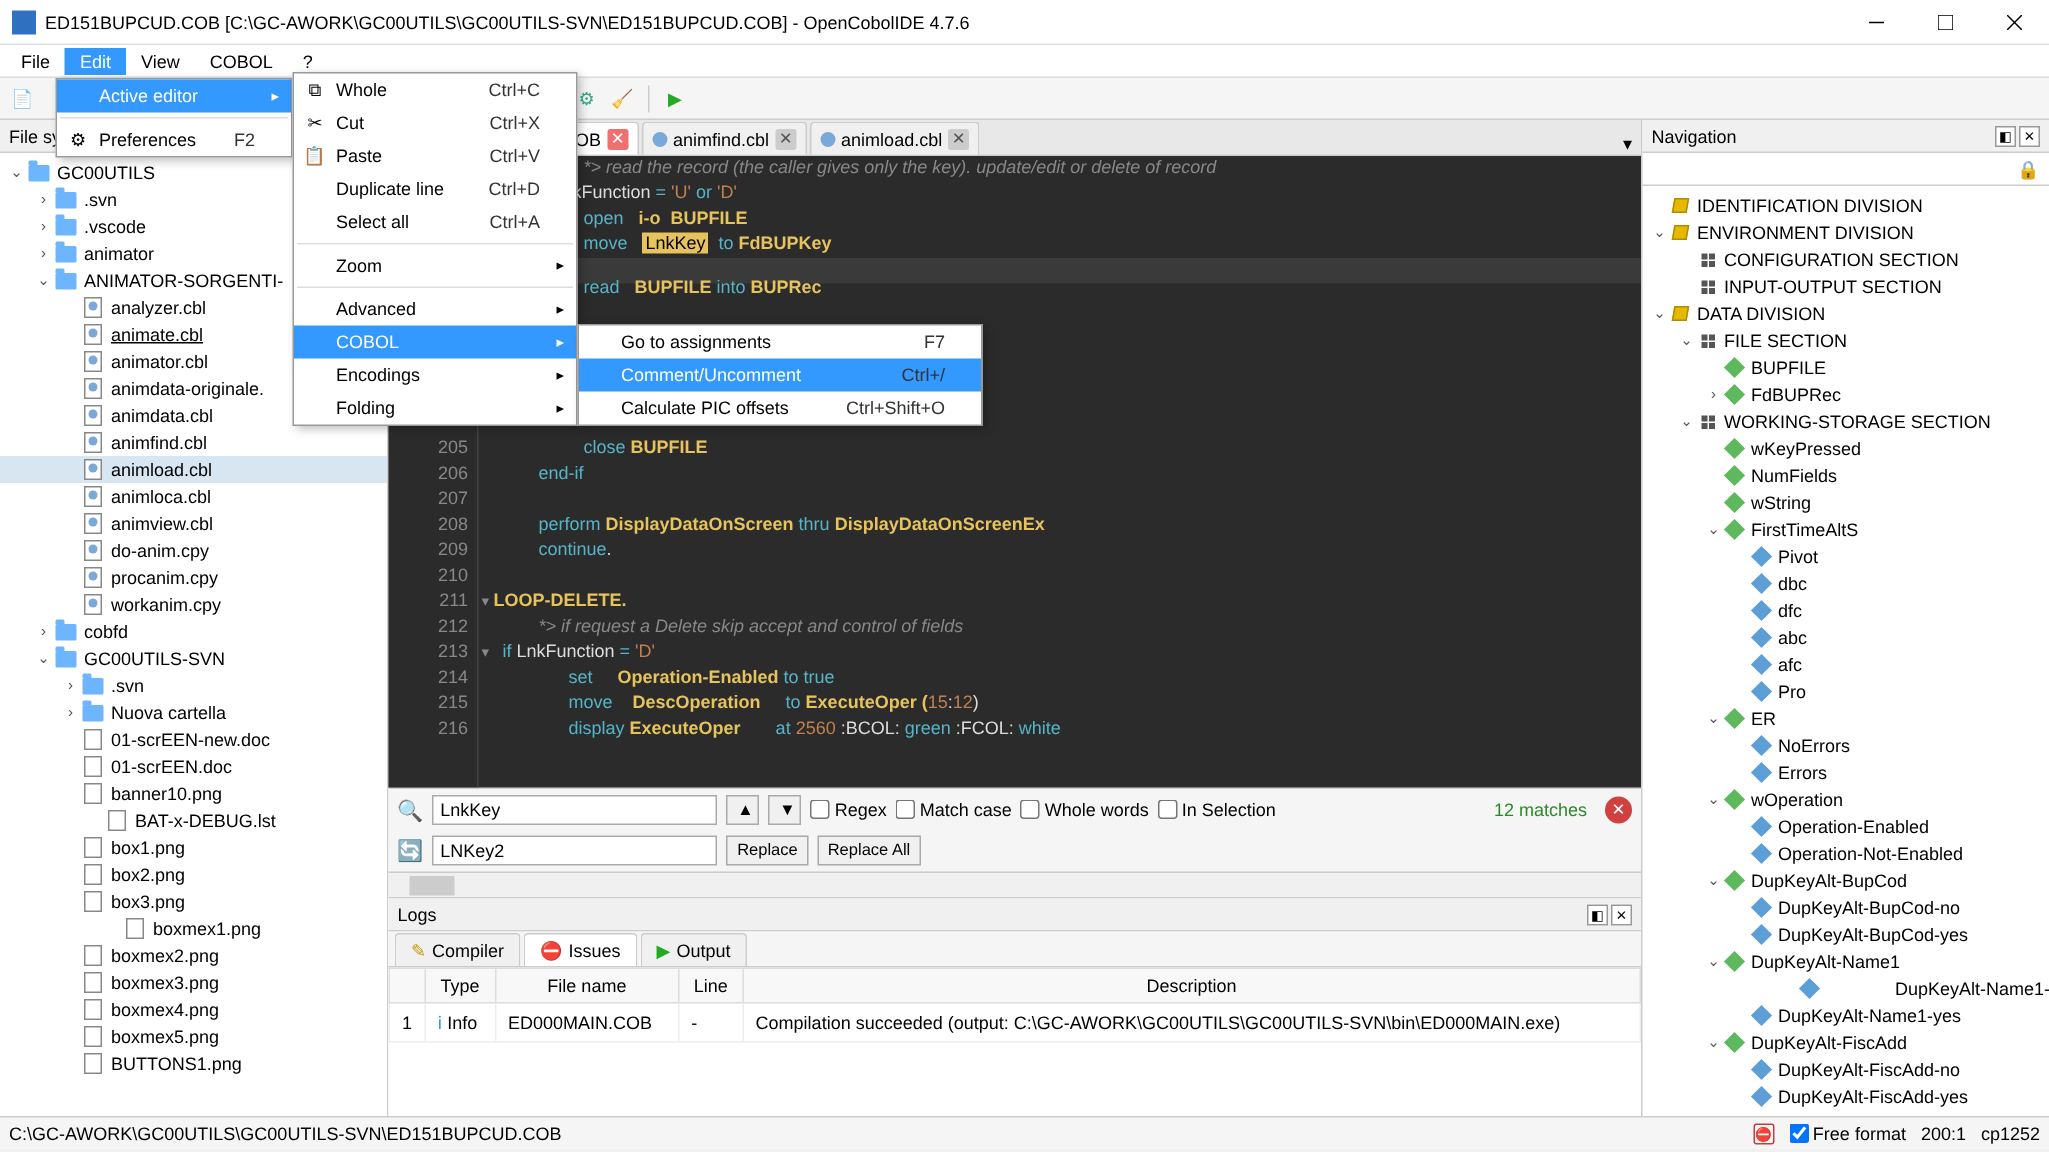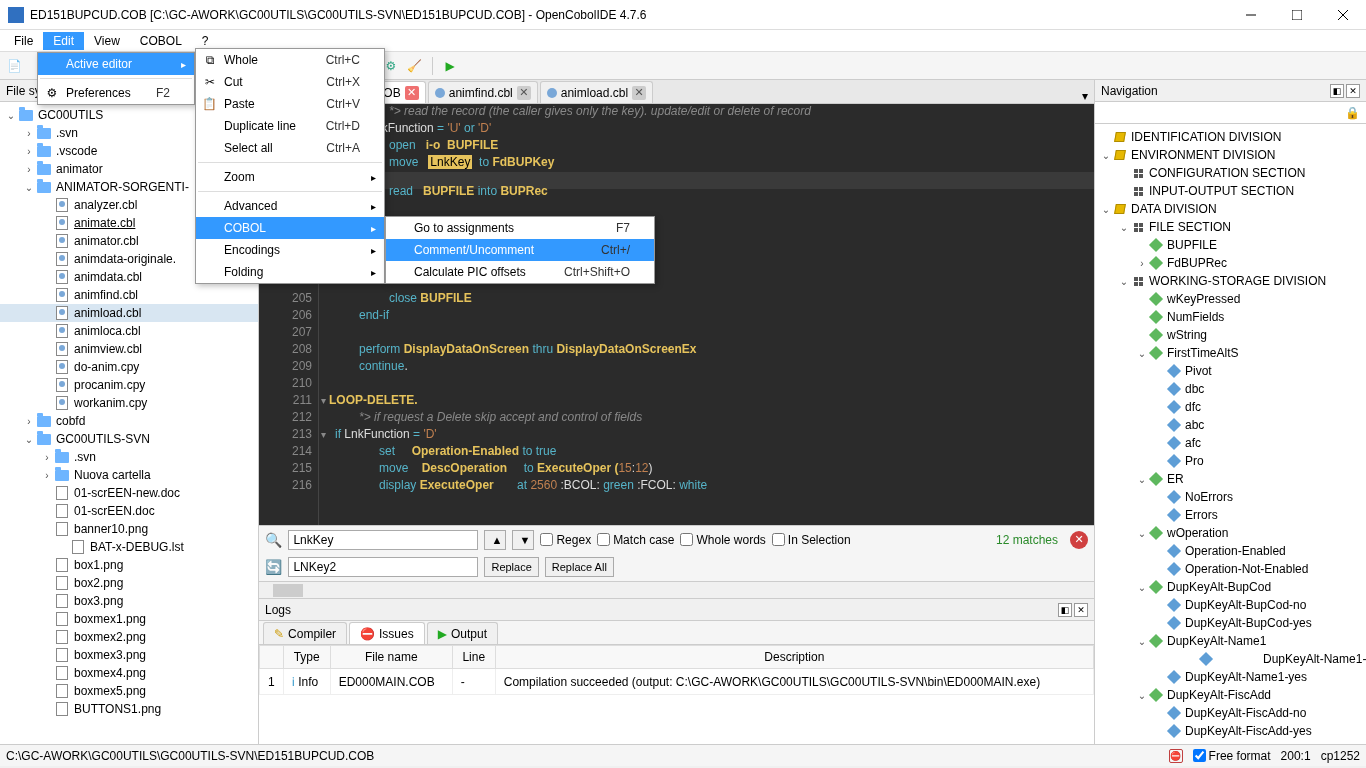--- a/index.html
+++ b/index.html
@@ -328,21 +328,21 @@
           </span>
           <span>box2.png</span>
         </div>
         <div class="tree-row" style="padding-left: 40px;">
           <span class="tw"></span>
           <span class="ico">
             <div class="fileico"></div>
           </span>
           <span>box3.png</span>
         </div>
-        <div class="tree-row" style="padding-left: 40px;">
+        <div class="tree-row" style="padding-left: 40px; margin-left: 28px;">
           <span class="tw"></span>
           <span class="ico">
             <div class="fileico"></div>
           </span>
           <span>boxmex1.png</span>
         </div>
         <div class="tree-row" style="padding-left: 40px;">
           <span class="tw"></span>
           <span class="ico">
             <div class="fileico"></div>
@@ -601,21 +601,21 @@
         <div class="nav-row" style="padding-left: 22px;">
           <span class="tw">⌄</span>
           <span class="nav-ico">
             <div class="nico-sec">
               <span></span>
               <span></span>
               <span></span>
               <span></span>
             </div>
           </span>
-          <span>WORKING-STORAGE DIVISION</span>
+          <span>WORKING-STORAGE SECTION</span>
         </div>
         <div class="nav-row" style="padding-left: 40px;">
           <span class="tw"></span>
           <span class="nav-ico">
             <div class="nico-fld"></div>
           </span>
           <span>wKeyPressed</span>
         </div>
         <div class="nav-row" style="padding-left: 40px;">
           <span class="tw"></span>

